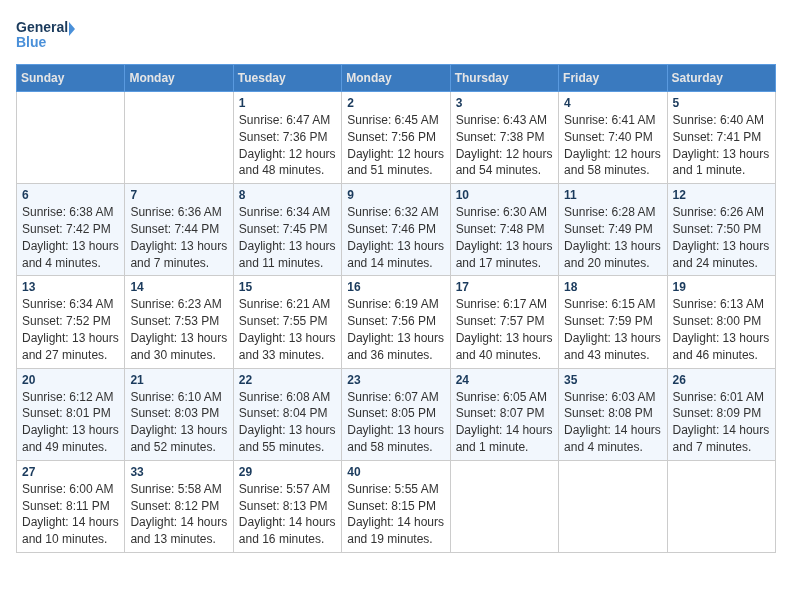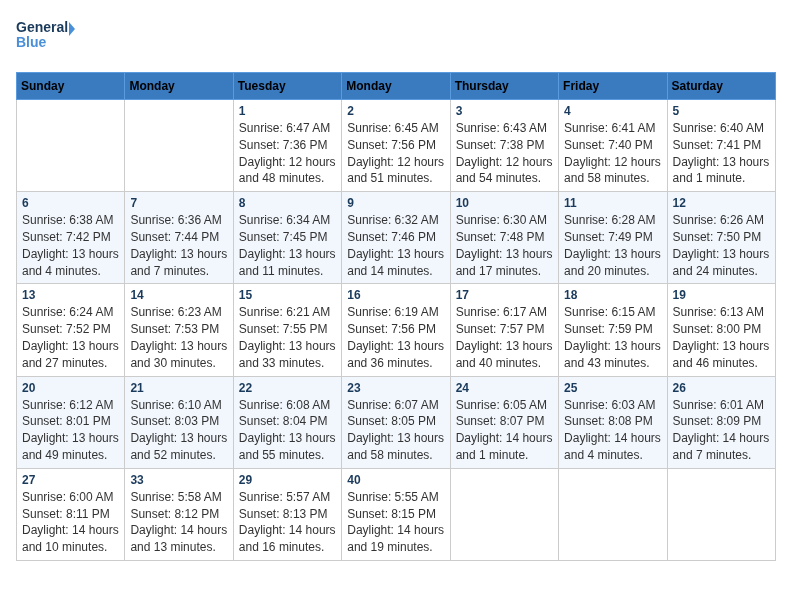--- a/index.html
+++ b/index.html
@@ -7,21 +7,21 @@
       font-family: Arial, sans-serif;
       background: #fff;
       width: 792px;
       min-height: 612px;
       padding: 16px;
     }
     .header {
       display: flex;
       justify-content: space-between;
       align-items: center;
-      margin-bottom: 20px;
+      margin-bottom: 12px;
     }
     .logo {
       display: flex;
       align-items: center;
       gap: 4px;
     }
     .title-block {
       text-align: right;
     }
     .month-title {
@@ -33,21 +33,21 @@
       font-size: 14px;
       color: #333;
     }
     .calendar {
       width: 100%;
       border-collapse: collapse;
       border: 1px solid #ccc;
     }
     .calendar th {
       background: #3a7abf;
-      color: #000000;
+      color: #e5e5e5;
       font-size: 12px;
       font-weight: bold;
       padding: 6px 4px;
       text-align: left;
       border: 1px solid #5a9adf;
     }
     .calendar td {
       width: 108px;
       vertical-align: top;
       padding: 4px 5px;
@@ -185,21 +185,21 @@
         <td>
           <span class="day-num">12</span>
           <div class="day-info">Sunrise: 6:26 AM
 Sunset: 7:50 PM
 Daylight: 13 hours and 24 minutes.</div>
         </td>
       </tr>
       <tr>
         <td>
           <span class="day-num">13</span>
-          <div class="day-info">Sunrise: 6:24 AM
+          <div class="day-info">Sunrise: 6:34 AM
 Sunset: 7:52 PM
 Daylight: 13 hours and 27 minutes.</div>
         </td>
         <td>
           <span class="day-num">14</span>
           <div class="day-info">Sunrise: 6:23 AM
 Sunset: 7:53 PM
 Daylight: 13 hours and 30 minutes.</div>
         </td>
         <td>
@@ -258,21 +258,21 @@
 Sunset: 8:05 PM
 Daylight: 13 hours and 58 minutes.</div>
         </td>
         <td>
           <span class="day-num">24</span>
           <div class="day-info">Sunrise: 6:05 AM
 Sunset: 8:07 PM
 Daylight: 14 hours and 1 minute.</div>
         </td>
         <td>
-          <span class="day-num">25</span>
+          <span class="day-num">35</span>
           <div class="day-info">Sunrise: 6:03 AM
 Sunset: 8:08 PM
 Daylight: 14 hours and 4 minutes.</div>
         </td>
         <td>
           <span class="day-num">26</span>
           <div class="day-info">Sunrise: 6:01 AM
 Sunset: 8:09 PM
 Daylight: 14 hours and 7 minutes.</div>
         </td>

